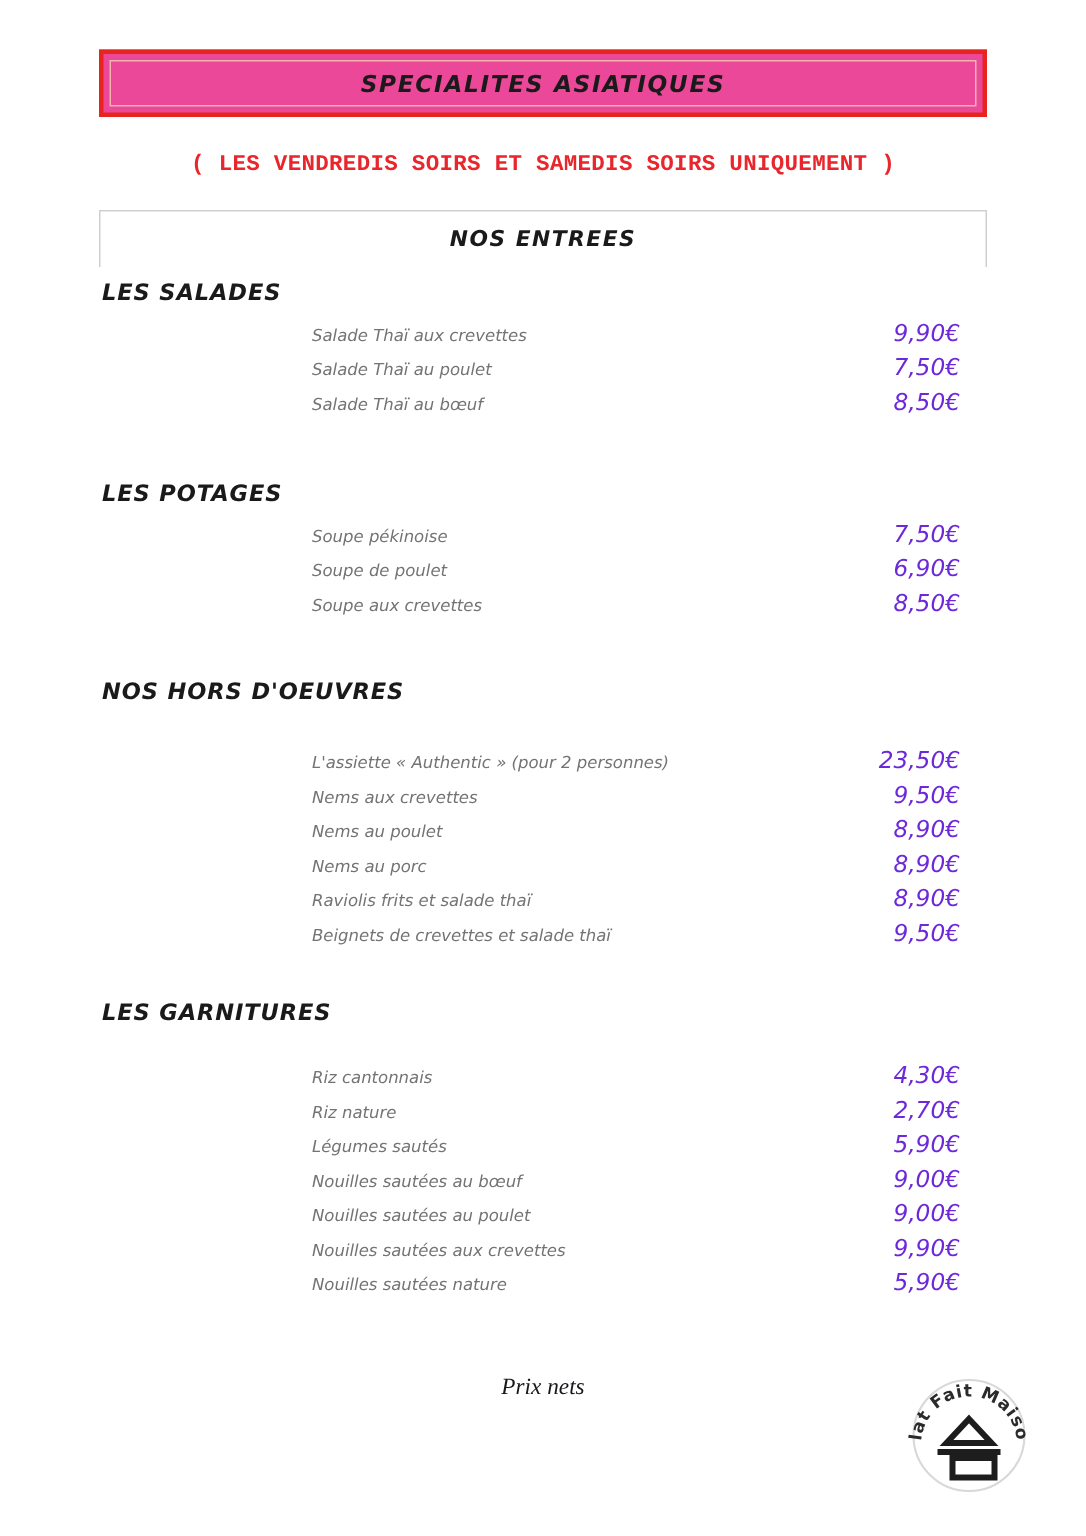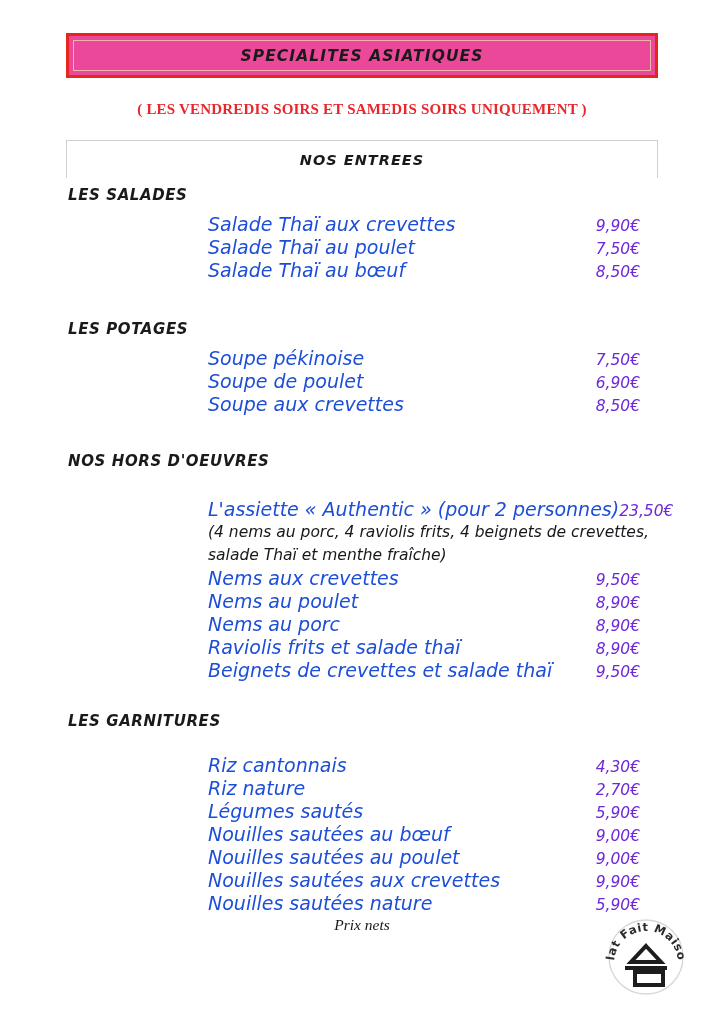--- a/index.html
+++ b/index.html
@@ -49,21 +49,21 @@
   }
 
   
   .subtitle {
     position: absolute;
     left: 0;
     top: 101px;
     width: 724px;
     text-align: center;
     color: #e8262b;
-    font-family: Liberation Serif, serif;
+    font-family: Liberation Mono, monospace;
     font-weight: 700;
     font-size: 15px;
     letter-spacing: 0.2px;
   }
 
   
   .entrees-box {
     position: absolute;
     left: 66px;
     top: 140px;
@@ -115,22 +115,22 @@
     align-items: baseline;
     margin-left: 208px;
     width: 432px;
     margin-bottom: 0px;
     height: 23px;
   }
   .item-name {
     flex: 1 1 auto;
     font-family: "DejaVu Sans", sans-serif;
     font-style: italic;
-    font-size: 19px;
-    color: #1d4ed8;
+    font-size: 11px;
+    color: #737373;
     white-space: nowrap;
   }
   .item-price {
     flex: 0 0 auto;
     text-align: right;
     font-family: "DejaVu Sans", sans-serif;
     font-style: italic;
     font-size: 15.5px;
     color: #6d28d9;
     white-space: nowrap;
@@ -227,21 +227,20 @@
       </div>
     </div>
     <div class="gap-potages"></div>
     <div class="section">
       <div class="section-heading">NOS HORS D'OEUVRES</div>
       <div class="items hors-items-top">
         <div class="item-row">
           <span class="item-name">L'assiette « Authentic » (pour 2 personnes)</span>
           <span class="item-price">23,50€</span>
         </div>
-        <div class="item-desc">(4 nems au porc, 4 raviolis frits, 4 beignets de crevettes, salade Thaï et menthe fraîche)</div>
         <div class="item-row">
           <span class="item-name">Nems aux crevettes</span>
           <span class="item-price">9,50€</span>
         </div>
         <div class="item-row">
           <span class="item-name">Nems au poulet</span>
           <span class="item-price">8,90€</span>
         </div>
         <div class="item-row">
           <span class="item-name">Nems au porc</span>

